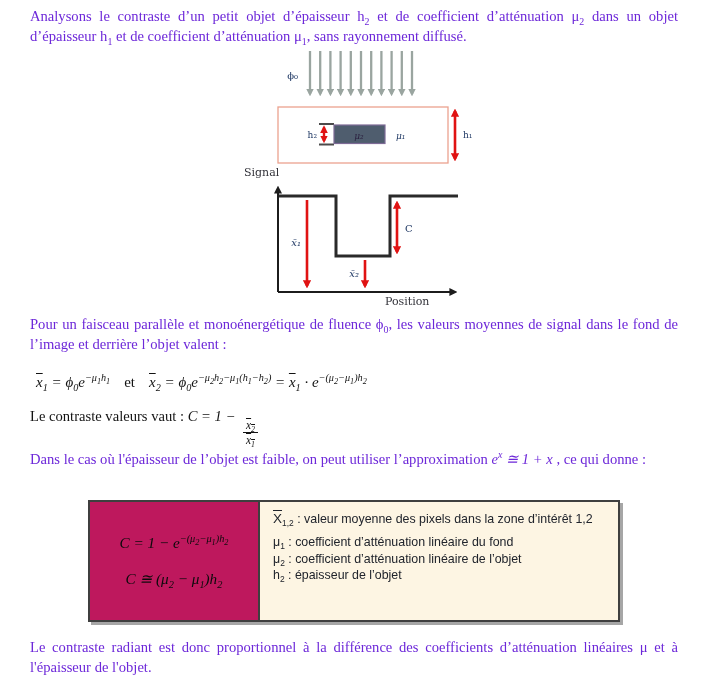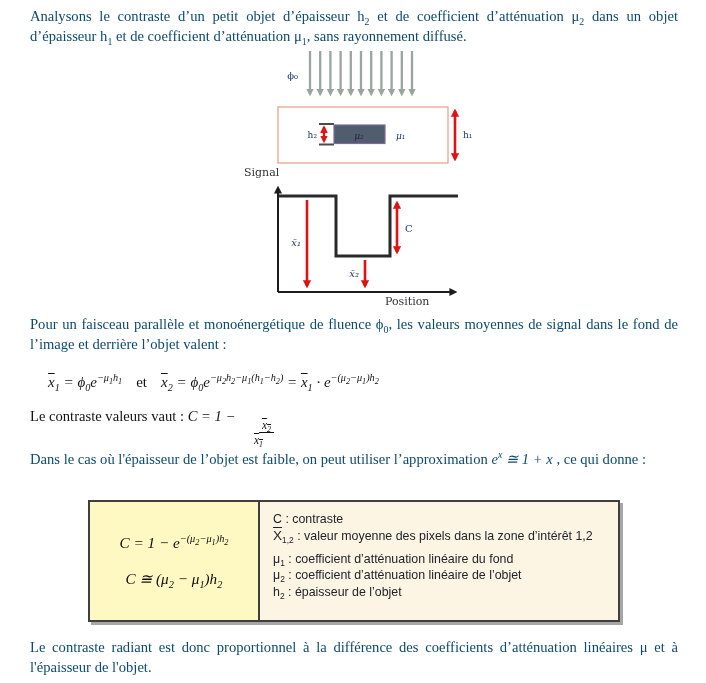--- a/index.html
+++ b/index.html
@@ -1,33 +1,33 @@
 <!DOCTYPE html>
 <html><head>
 <meta charset="utf-8">
 <style>
   html,body{margin:0;padding:0;background:#ffffff;}
   body{width:706px;height:683px;position:relative;overflow:hidden;
        font-family:"Liberation Serif","DejaVu Serif",serif;color:#131313;}
   .abs{position:absolute;}
-  .para{font-size:14.6px;line-height:19.6px;text-align:justify;color:#0c4a6e;}
+  .para{font-size:14.6px;line-height:19.6px;text-align:justify;color:#6d28d9;}
   sub{font-size:68%;line-height:0;}
   sup{font-size:68%;line-height:0;}
   sup sub{font-size:80%;}
   .ov{text-decoration:overline;}
   .it{}
   .mathline{font-size:15px;font-style:italic;display:flex;align-items:center;}
   .mathline .conn{font-style:normal;margin:0 14px;}
   .inline-math{font-style:italic;}
   .frac{display:inline-flex;flex-direction:column;align-items:center;
         vertical-align:-8px;font-size:11.5px;font-style:italic;line-height:1.25;margin-left:4px;}
-  .frac .fnum{border-bottom:1.3px solid #131313;padding:0 3px;margin-left:16px;}
+  .frac .fnum{border-bottom:1.3px solid #131313;padding:0 3px;}
   .frac .fden{padding:0 3px;}
   .resultbox{display:flex;border:2px solid #3f3f3f;box-shadow:3px 3px 0 #a6a6a6;}
-  .box-left{width:168px;background:#fef9c3;border-right:2px solid #3f3f3f;
+  .box-left{width:168px;background:#be185d;border-right:2px solid #3f3f3f;
             display:flex;flex-direction:column;justify-content:center;align-items:center;
             gap:18px;font-size:15.2px;font-style:italic;color:#0b0b0b;}
   .box-right{flex:1;background:#fdf5e3;padding:9px 12px 8px 13px;
              font-family:"Liberation Sans","DejaVu Sans",sans-serif;
              font-size:12.4px;line-height:16.8px;color:#20242c;}
   .lg-line.gap{margin-top:6px;}
   .lg-line .ov{font-size:13.5px;}
   svg text{font-family:"DejaVu Serif","Liberation Serif",serif;}
 </style>
 </head>
@@ -92,21 +92,21 @@
 
   <line x1="125" y1="214" x2="125" y2="240" stroke="#e01313" stroke-width="2.6" marker-end="url(#redhead)"></line>
   <text x="119" y="231" text-anchor="end" font-size="10" fill="#1f3864" font-style="italic">x̄₂</text>
 
   <line x1="157" y1="157" x2="157" y2="206" stroke="#e01313" stroke-width="2.6" marker-start="url(#redhead)" marker-end="url(#redhead)"></line>
   <text x="165" y="186" font-size="10" fill="#1f3864">C</text>
 </svg>
 
 <div class="abs para" style="top:315px;left:30px;width:648px;">Pour un faisceau parallèle et monoénergétique de fluence ϕ<sub>0</sub>, les valeurs moyennes de signal dans le fond de l’image et derrière l’objet valent :</div>
 
-<div class="abs mathline" style="top:374px;left:48px;">
+<div class="abs mathline" style="top:374px;left:36px;">
   <span><span class="ov">x</span><sub>1</sub> = ϕ<sub>0</sub>e<sup>−μ<sub>1</sub>h<sub>1</sub></sup></span>
   <span class="conn">et</span>
   <span><span class="ov">x</span><sub>2</sub> = ϕ<sub>0</sub>e<sup>−μ<sub>2</sub>h<sub>2</sub>−μ<sub>1</sub>(h<sub>1</sub>−h<sub>2</sub>)</sup> = <span class="ov">x</span><sub>1</sub> · e<sup>−(μ<sub>2</sub>−μ<sub>1</sub>)h<sub>2</sub></sup></span>
 </div>
 
 <div class="abs" style="top:408px;left:30px;font-size:14.6px;">
   <span>Le contraste valeurs vaut : </span><span class="inline-math">C = 1 −</span>
   <span class="frac">
     <span class="fnum"><span class="ov">x<sub>2</sub></span></span>
     <span class="fden"><span class="ov">x<sub>1</sub></span></span>
@@ -116,21 +116,20 @@
 <div class="abs para" style="top:450px;left:30px;width:648px;">
   <span>Dans le cas où l'épaisseur de l’objet est faible, on peut utiliser l’approximation </span><span class="inline-math">e<sup>x</sup> ≅ 1 + x</span><span> , ce qui donne :</span>
 </div>
 
 <div class="abs resultbox" style="top:500px;left:88px;width:528px;height:118px;">
   <div class="box-left">
     <div>C = 1 − e<sup>−(μ<sub>2</sub>−μ<sub>1</sub>)h<sub>2</sub></sup></div>
     <div>C ≅ (μ<sub>2</sub> − μ<sub>1</sub>)h<sub>2</sub></div>
   </div>
   <div class="box-right">
-    <div class="lg-line">C : contraste</div>
     <div class="lg-line"><span class="it"><span class="ov">X</span><sub>1,2</sub></span> : valeur moyenne des pixels dans la zone d’intérêt 1,2</div>
     <div class="lg-line gap">μ<sub>1</sub> : coefficient d’atténuation linéaire du fond</div>
     <div class="lg-line">μ<sub>2</sub> : coefficient d’atténuation linéaire de l’objet</div>
     <div class="lg-line">h<sub>2</sub> : épaisseur de l’objet</div>
   </div>
 </div>
 
 <div class="abs para" style="top:638px;left:30px;width:648px;">Le contraste radiant est donc proportionnel à la différence des coefficients d’atténuation linéaires <span class="it">μ</span> et à l'épaisseur de l'objet.</div>
 
 </body></html>

